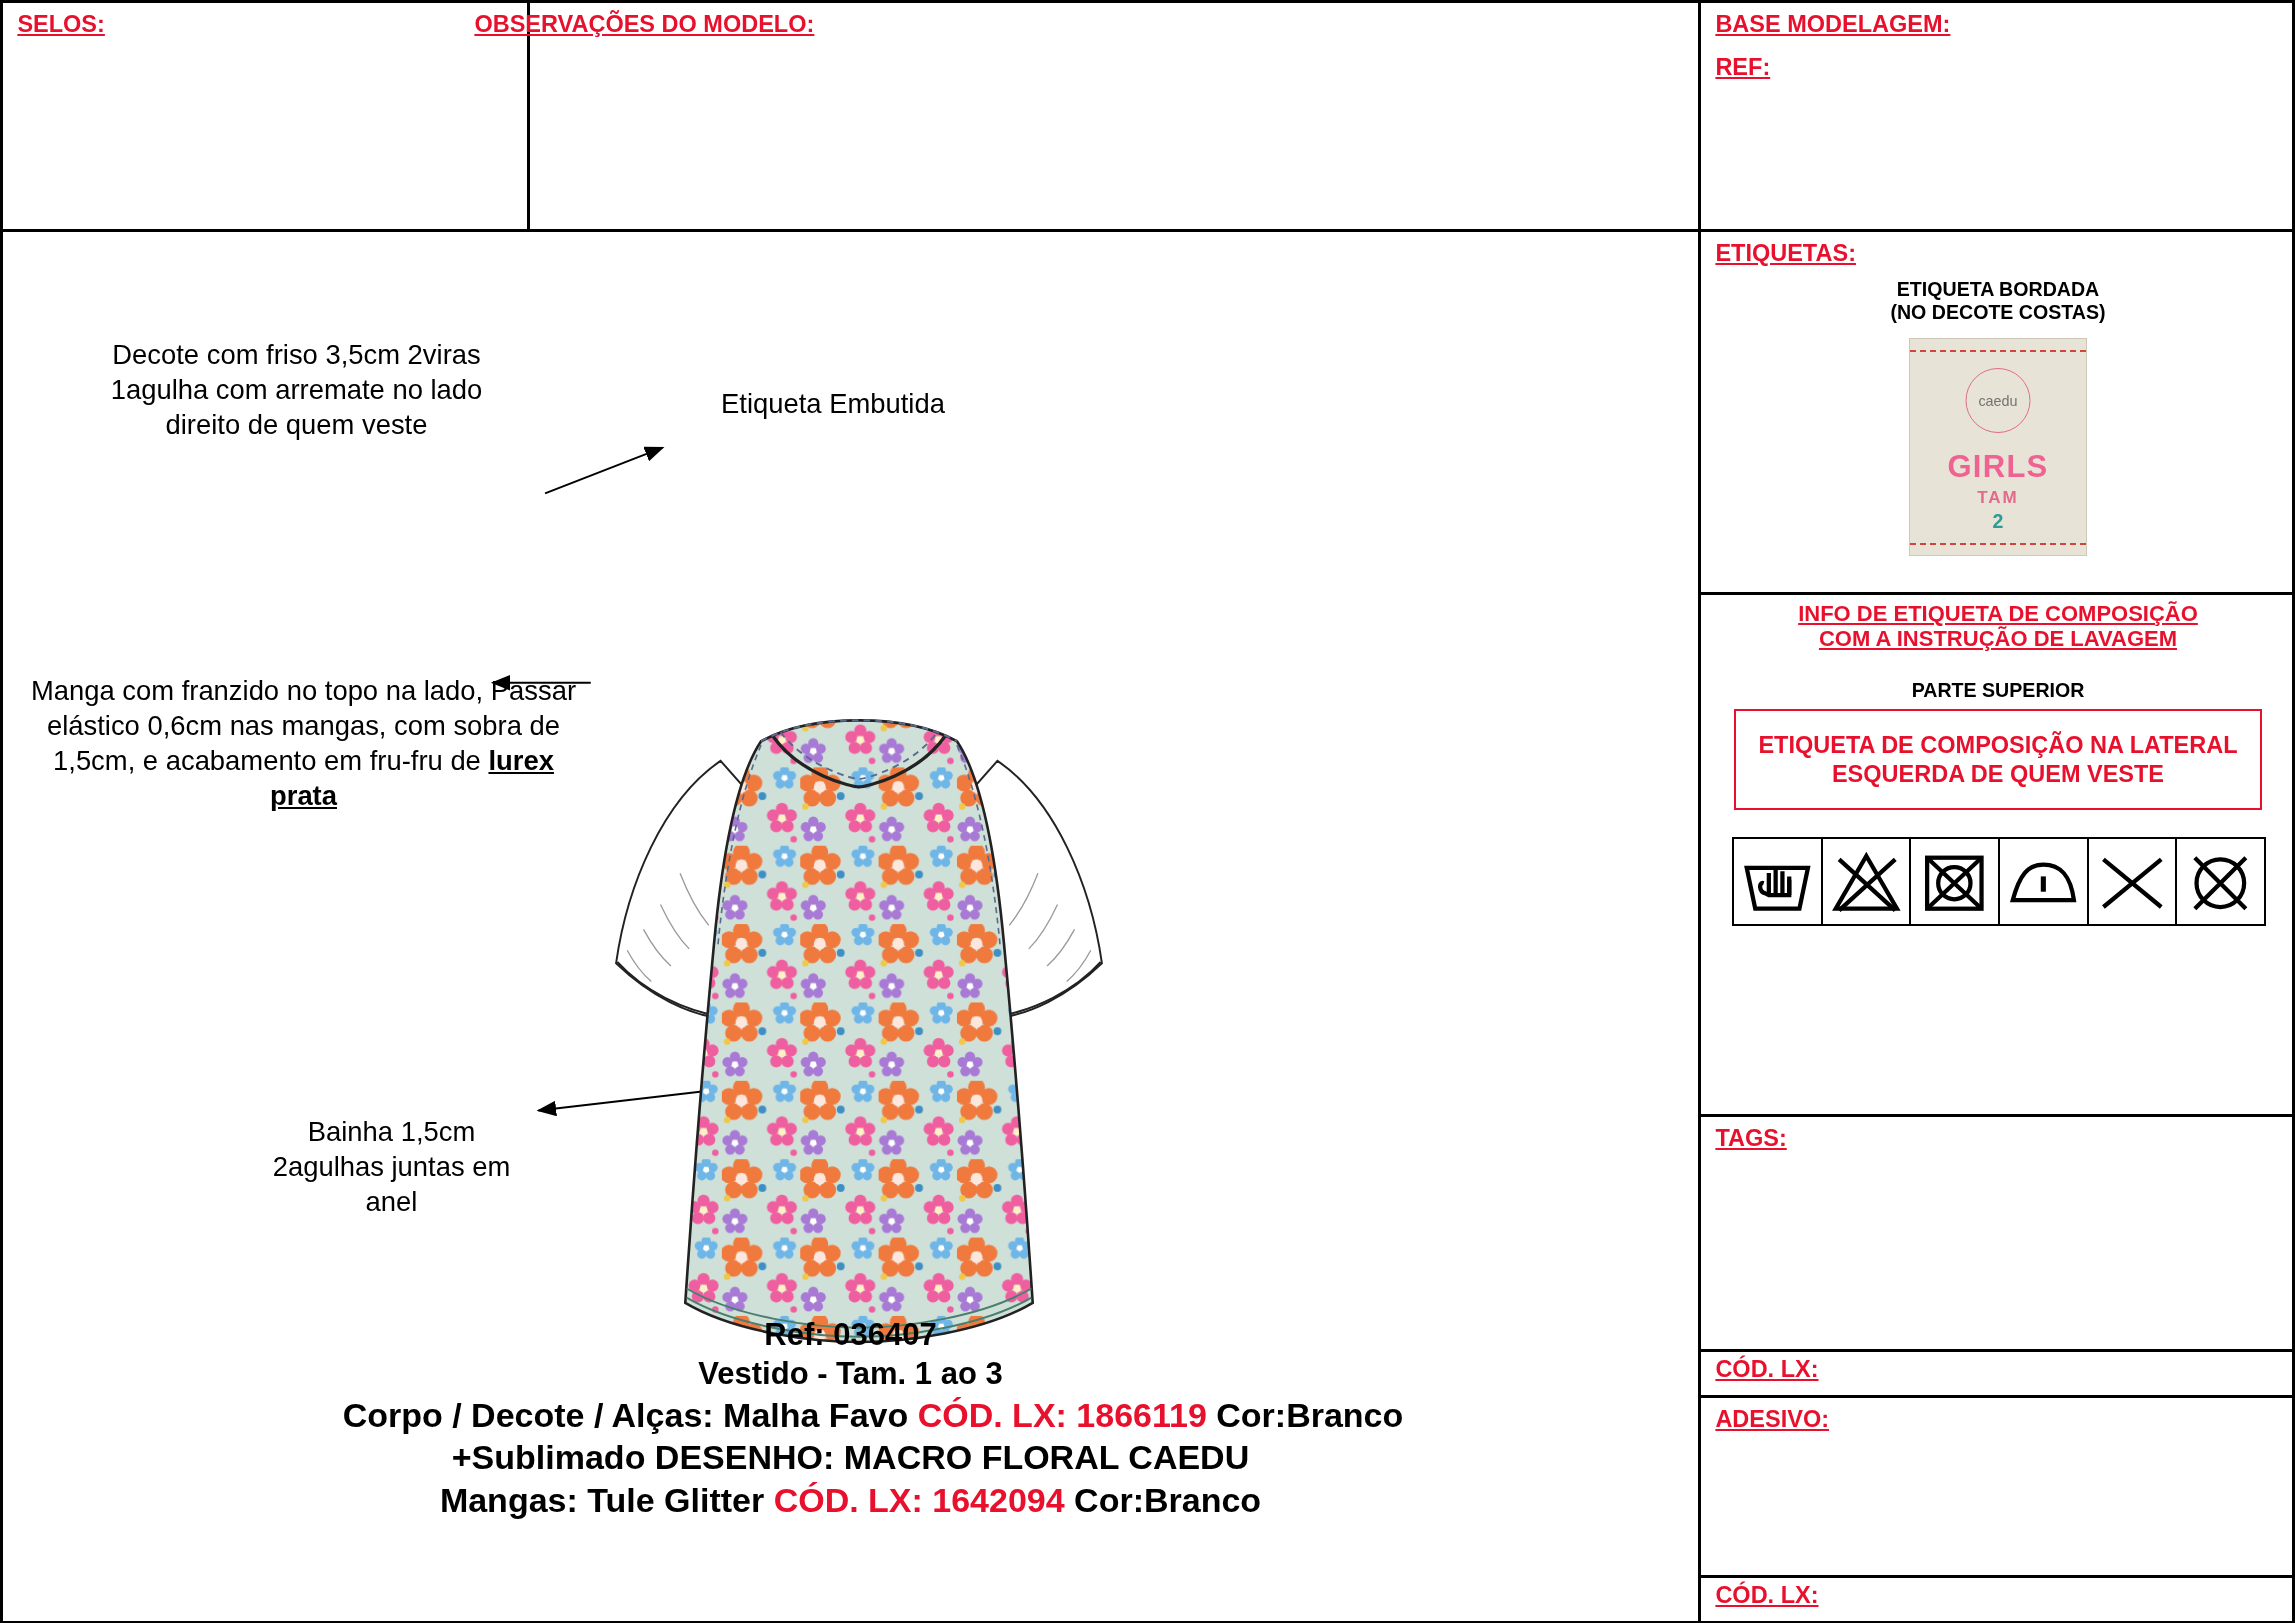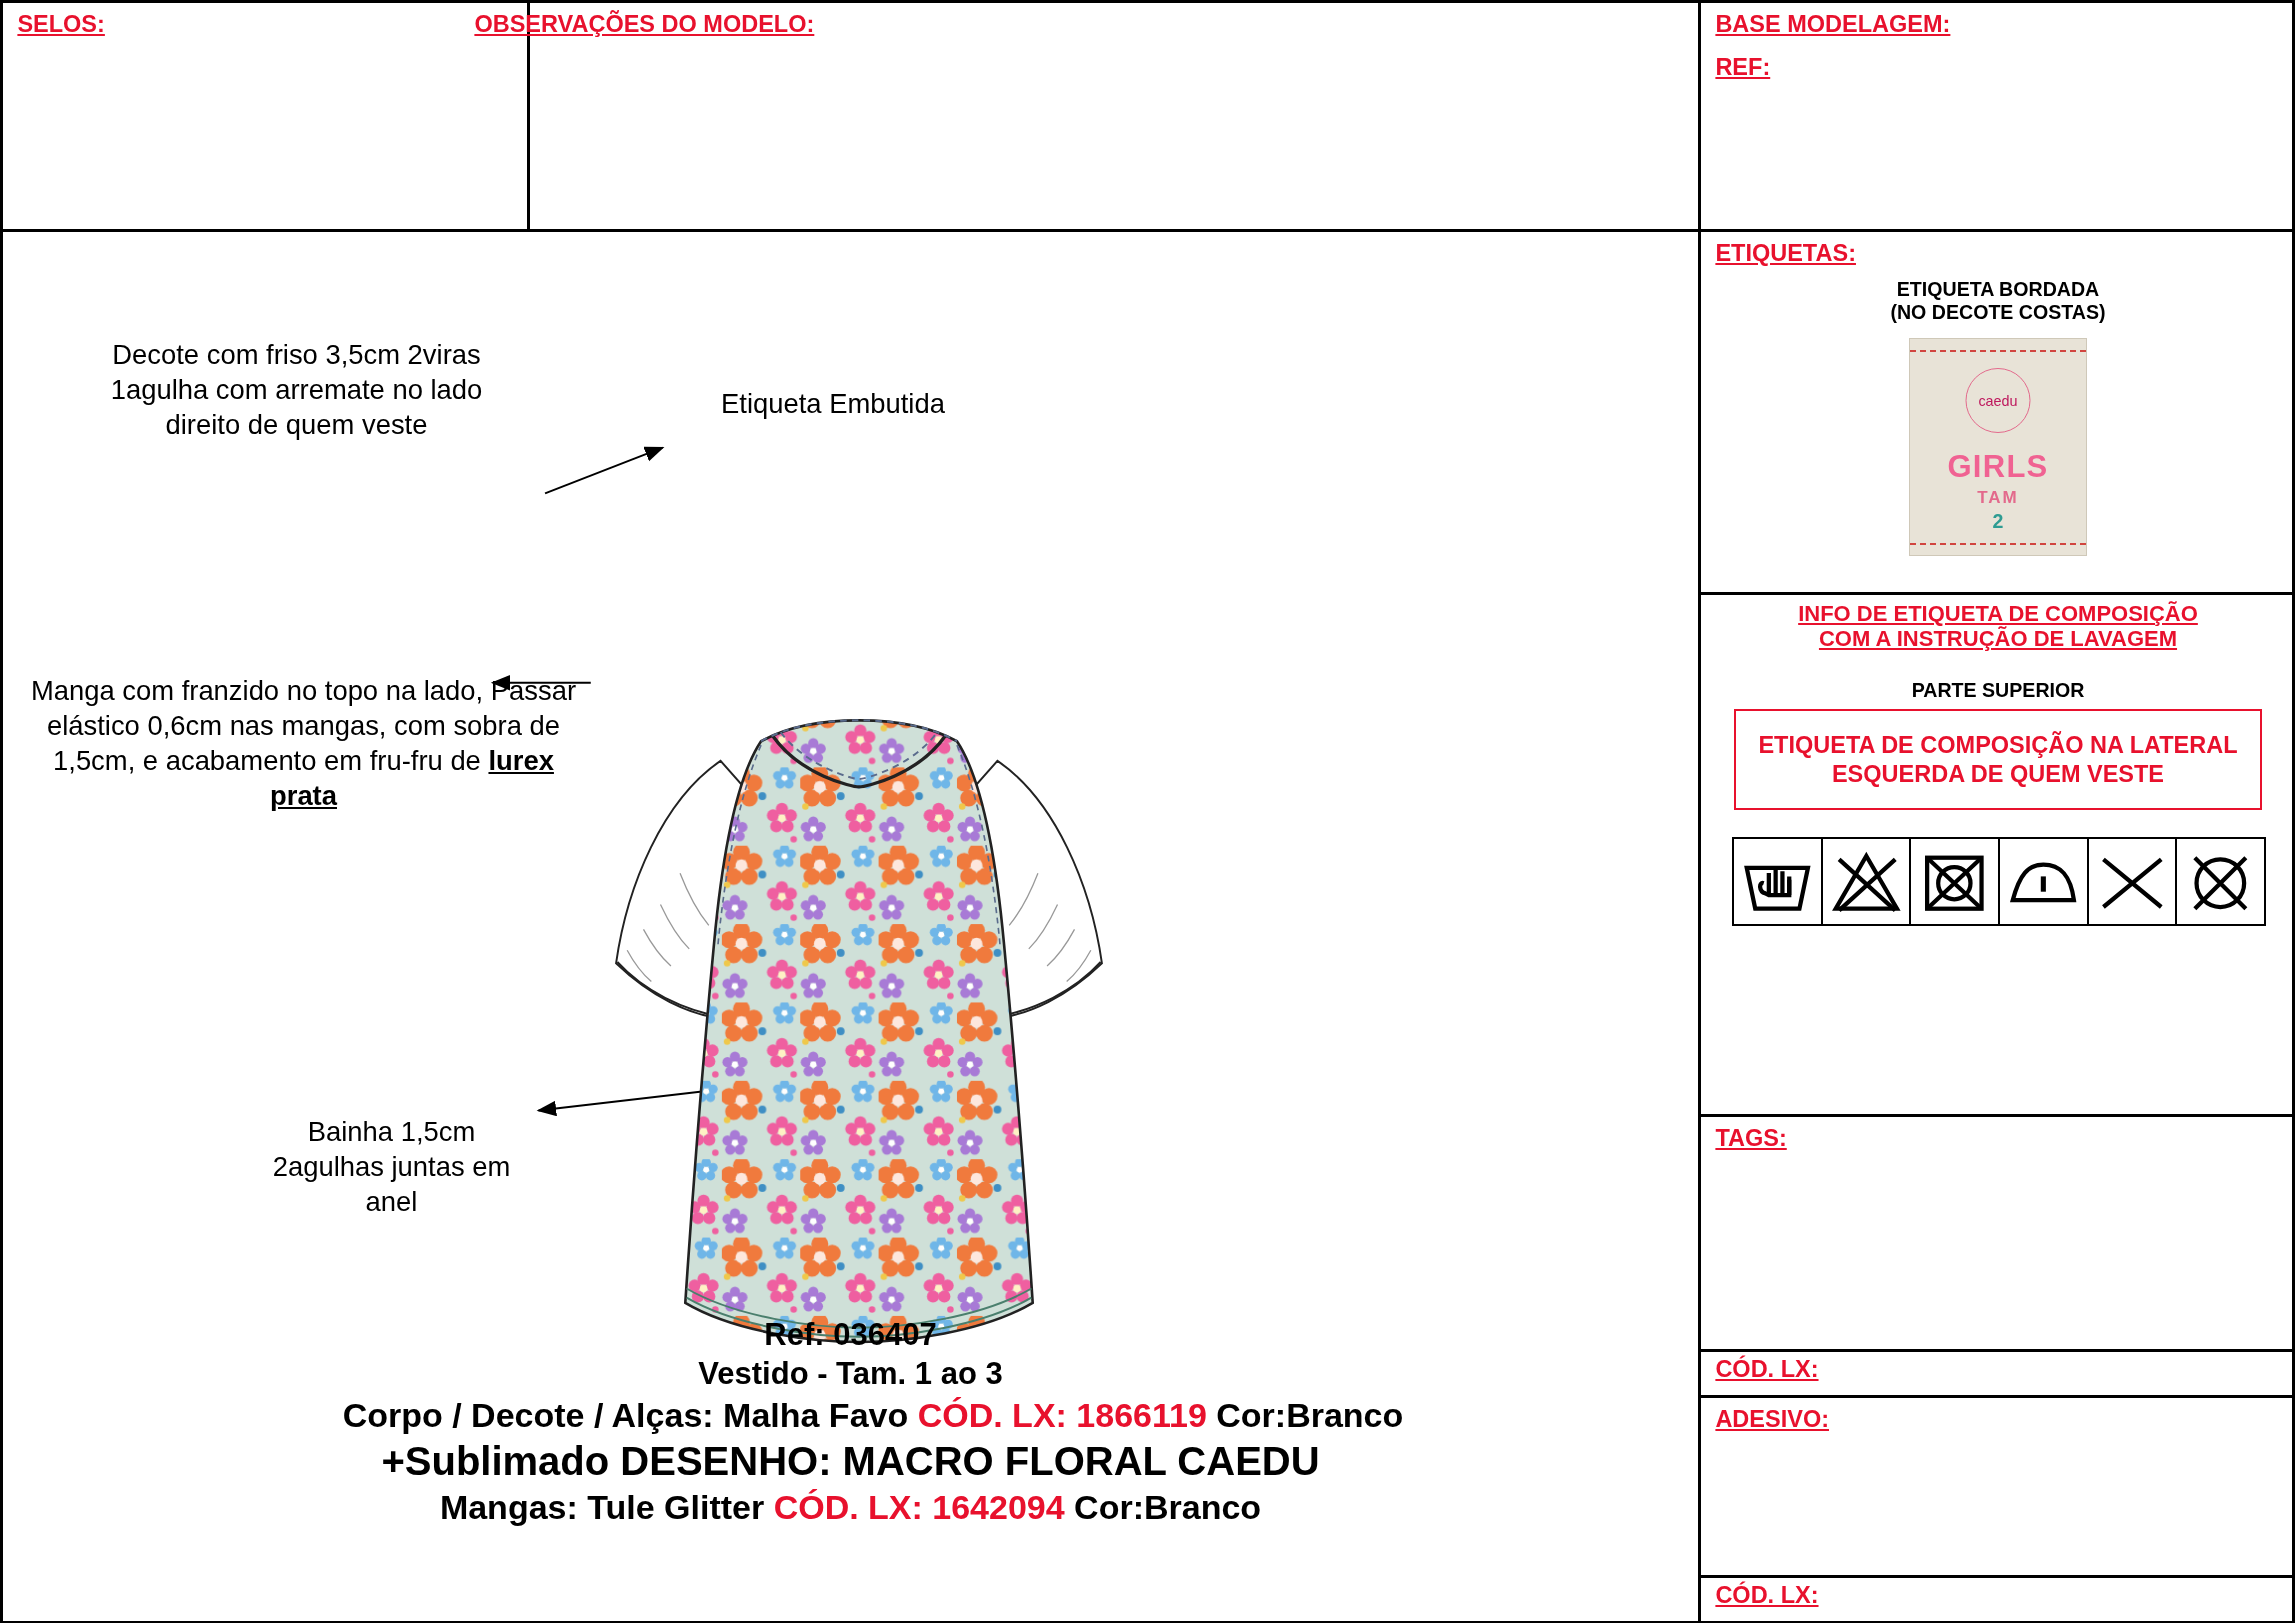--- a/index.html
+++ b/index.html
@@ -50,21 +50,21 @@
     top:106px;width:176px;height:216px;
     background:#e8e3d7;
     border:1.3px solid #cfc8b8;
   }
   .etq-art .dashes{position:absolute;left:0;right:0;height:0;border-top:2px dashed #d1453f;}
   .etq-art .d1{top:10.5px;}
   .etq-art .d2{bottom:10.5px;}
   .etq-art .caedu{
     position:absolute;left:50%;transform:translateX(-50%);top:29px;
     width:63px;height:63px;border-radius:50%;border:1.3px solid #e36a8c;
-    color:#be185d;font-size:14.4px;display:flex;align-items:center;justify-content:center;
+    color:#737373;font-size:14.4px;display:flex;align-items:center;justify-content:center;
   }
   .etq-art .girls{
     position:absolute;left:0;right:0;top:110px;text-align:center;
     font-weight:bold;font-size:31px;color:#f06292;letter-spacing:1.3px;
   }
   .etq-art .tam{
     position:absolute;left:0;right:0;top:149px;text-align:center;
     font-weight:bold;font-size:17px;color:#e36a8c;letter-spacing:2px;
   }
   .etq-art .tamnum{
@@ -103,21 +103,21 @@
   #note-bainha{left:248px;top:882px;width:281px;}
 
   
   #desc-block{
     position:absolute;left:0;right:0;top:1084px;text-align:center;
     font-weight:bold;line-height:1.25;
   }
   #desc-block .l1{font-size:31px;}
   #desc-block .l2{font-size:31px;}
   #desc-block .l3{font-size:34px;padding-left:45px;}
-  #desc-block .l4{font-size:40px;}
+  #desc-block .l4{font-size:34px;}
   #desc-block .l5{font-size:34px;}
 
   
   #garment{position:absolute;left:562px;top:457px;width:588px;height:751px;}
   svg{display:block;}
 </style>
 </head>
 <body>
 
 <div class="sheet">

